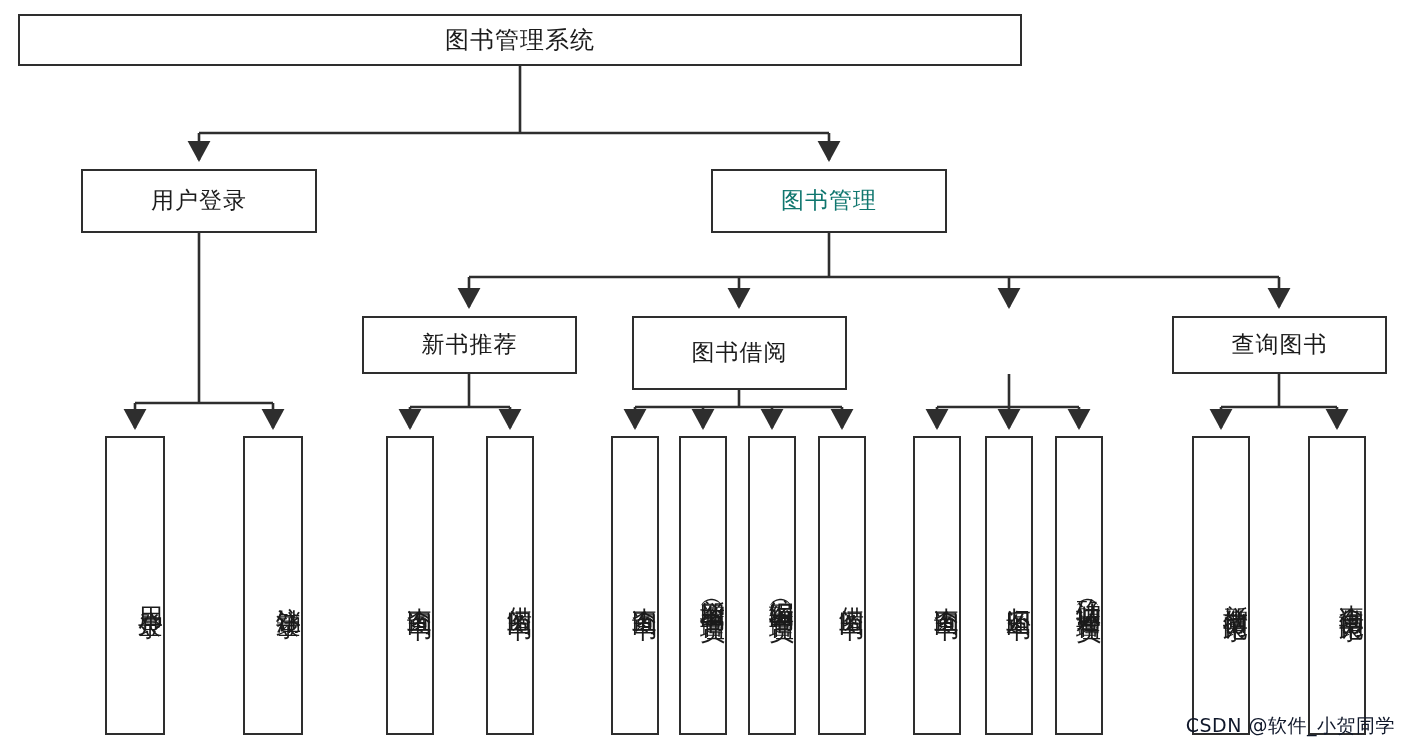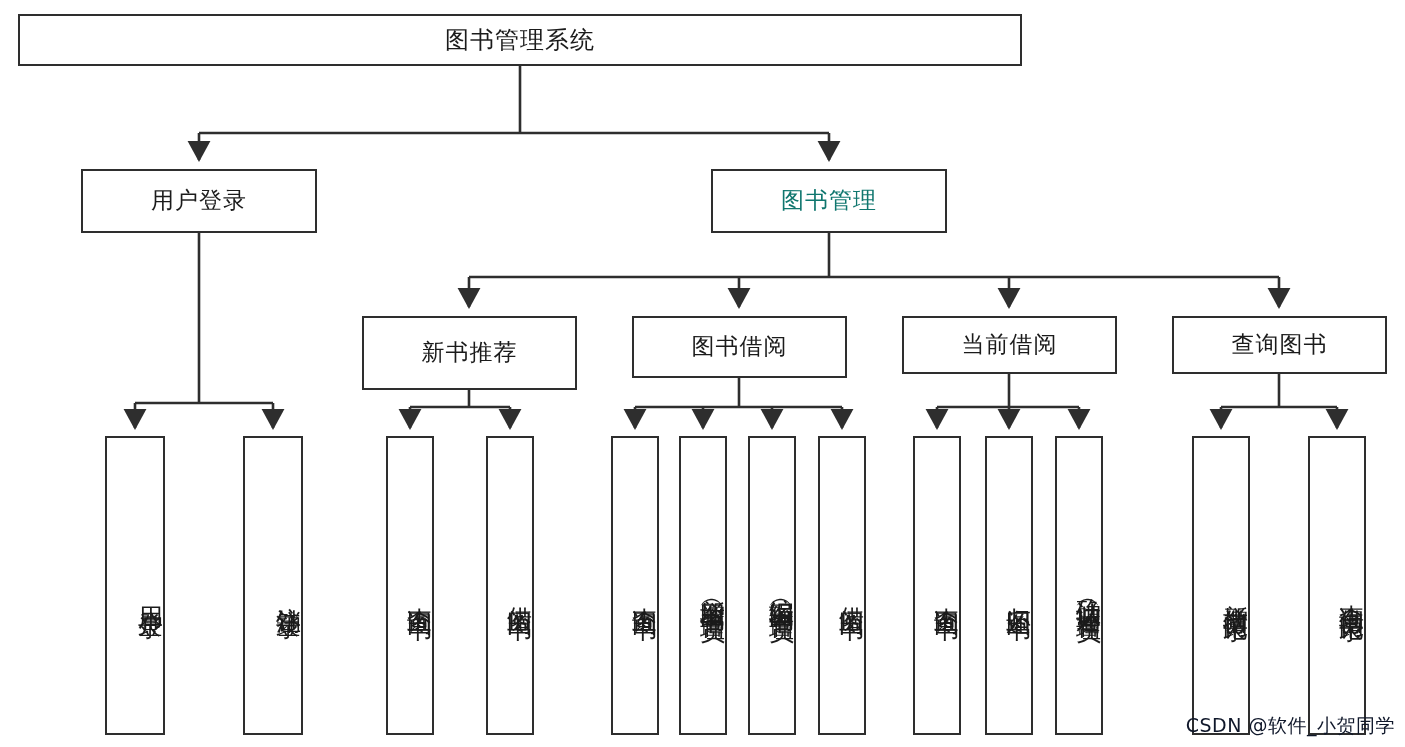--- a/index.html
+++ b/index.html
@@ -124,23 +124,22 @@
       <path d="M 1221 407 L 1221 428" marker-end="url(#arrow)"></path>
       <path d="M 1337 407 L 1337 428" marker-end="url(#arrow)"></path>
     </g>
   </svg>
 
   <div class="node-box horiz root" id="node-root" style="left: 18px; top: 14px; width: 1004px; height: 52px; border-color: rgb(46, 46, 46); background: rgb(255, 255, 255); color: rgb(27, 27, 27);">图书管理系统</div>
 
   <div class="node-box horiz" style="left: 81px; top: 169px; width: 236px; height: 64px; border-color: rgb(46, 46, 46); background: rgb(255, 255, 255); color: rgb(27, 27, 27);">用户登录</div>
   <div class="node-box horiz" style="left: 711px; top: 169px; width: 236px; height: 64px; border-color: rgb(46, 46, 46); background: rgb(255, 255, 255); color: #0f766e;">图书管理</div>
 
-  <div class="node-box horiz" style="left: 362px; top: 316px; width: 215px; height: 74px; border-color: rgb(46, 46, 46); background: rgb(255, 255, 255); color: rgb(27, 27, 27);">新书推荐</div>
-  <div class="node-box horiz" style="left: 632px; top: 316px; width: 215px; height: 62px; border-color: rgb(46, 46, 46); background: rgb(255, 255, 255); color: rgb(27, 27, 27);">图书借阅</div>
-  <div class="node-box horiz" style="left: 902px; top: 316px; width: 215px; height: 58px; border-color: rgb(46, 46, 46); background: rgb(255, 255, 255); color: rgb(27, 27, 27);">当前借阅</div>
+  <div class="node-box horiz" style="left: 362px; top: 316px; width: 215px; height: 58px; border-color: rgb(46, 46, 46); background: rgb(255, 255, 255); color: rgb(27, 27, 27);">新书推荐</div>
+  <div class="node-box horiz" style="left: 632px; top: 316px; width: 215px; height: 74px; border-color: rgb(46, 46, 46); background: rgb(255, 255, 255); color: rgb(27, 27, 27);">图书借阅</div>
   <div class="node-box horiz" style="left: 1172px; top: 316px; width: 215px; height: 58px; border-color: rgb(46, 46, 46); background: rgb(255, 255, 255); color: rgb(27, 27, 27);">查询图书</div>
 
   <div class="node-box vert" style="left: 105px; top: 436px; width: 60px; height: 299px; border-color: rgb(46, 46, 46); background: rgb(255, 255, 255); color: rgb(27, 27, 27);">
     <span class="vlabel">用户登录</span>
   </div>
   <div class="node-box vert" style="left: 243px; top: 436px; width: 60px; height: 299px; border-color: rgb(46, 46, 46); background: rgb(255, 255, 255); color: rgb(27, 27, 27);">
     <span class="vlabel">注销登录</span>
   </div>
   <div class="node-box vert" style="left: 386px; top: 436px; width: 48px; height: 299px; border-color: rgb(46, 46, 46); background: rgb(255, 255, 255); color: rgb(27, 27, 27);">
     <span class="vlabel">查询图书</span>

